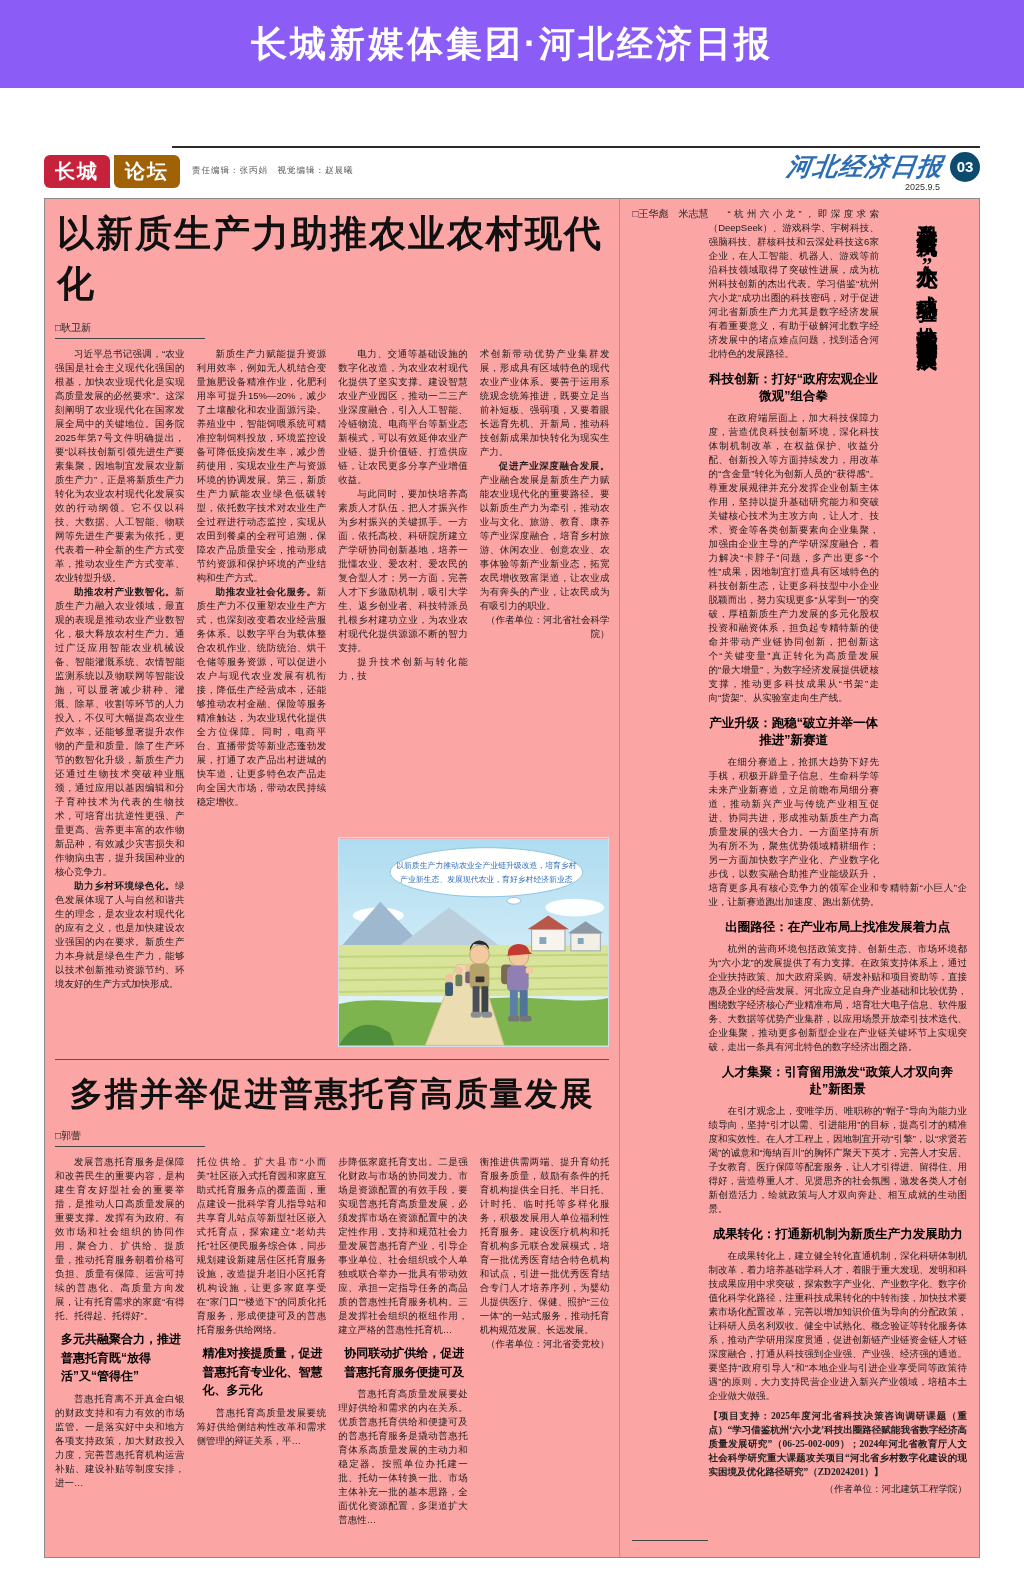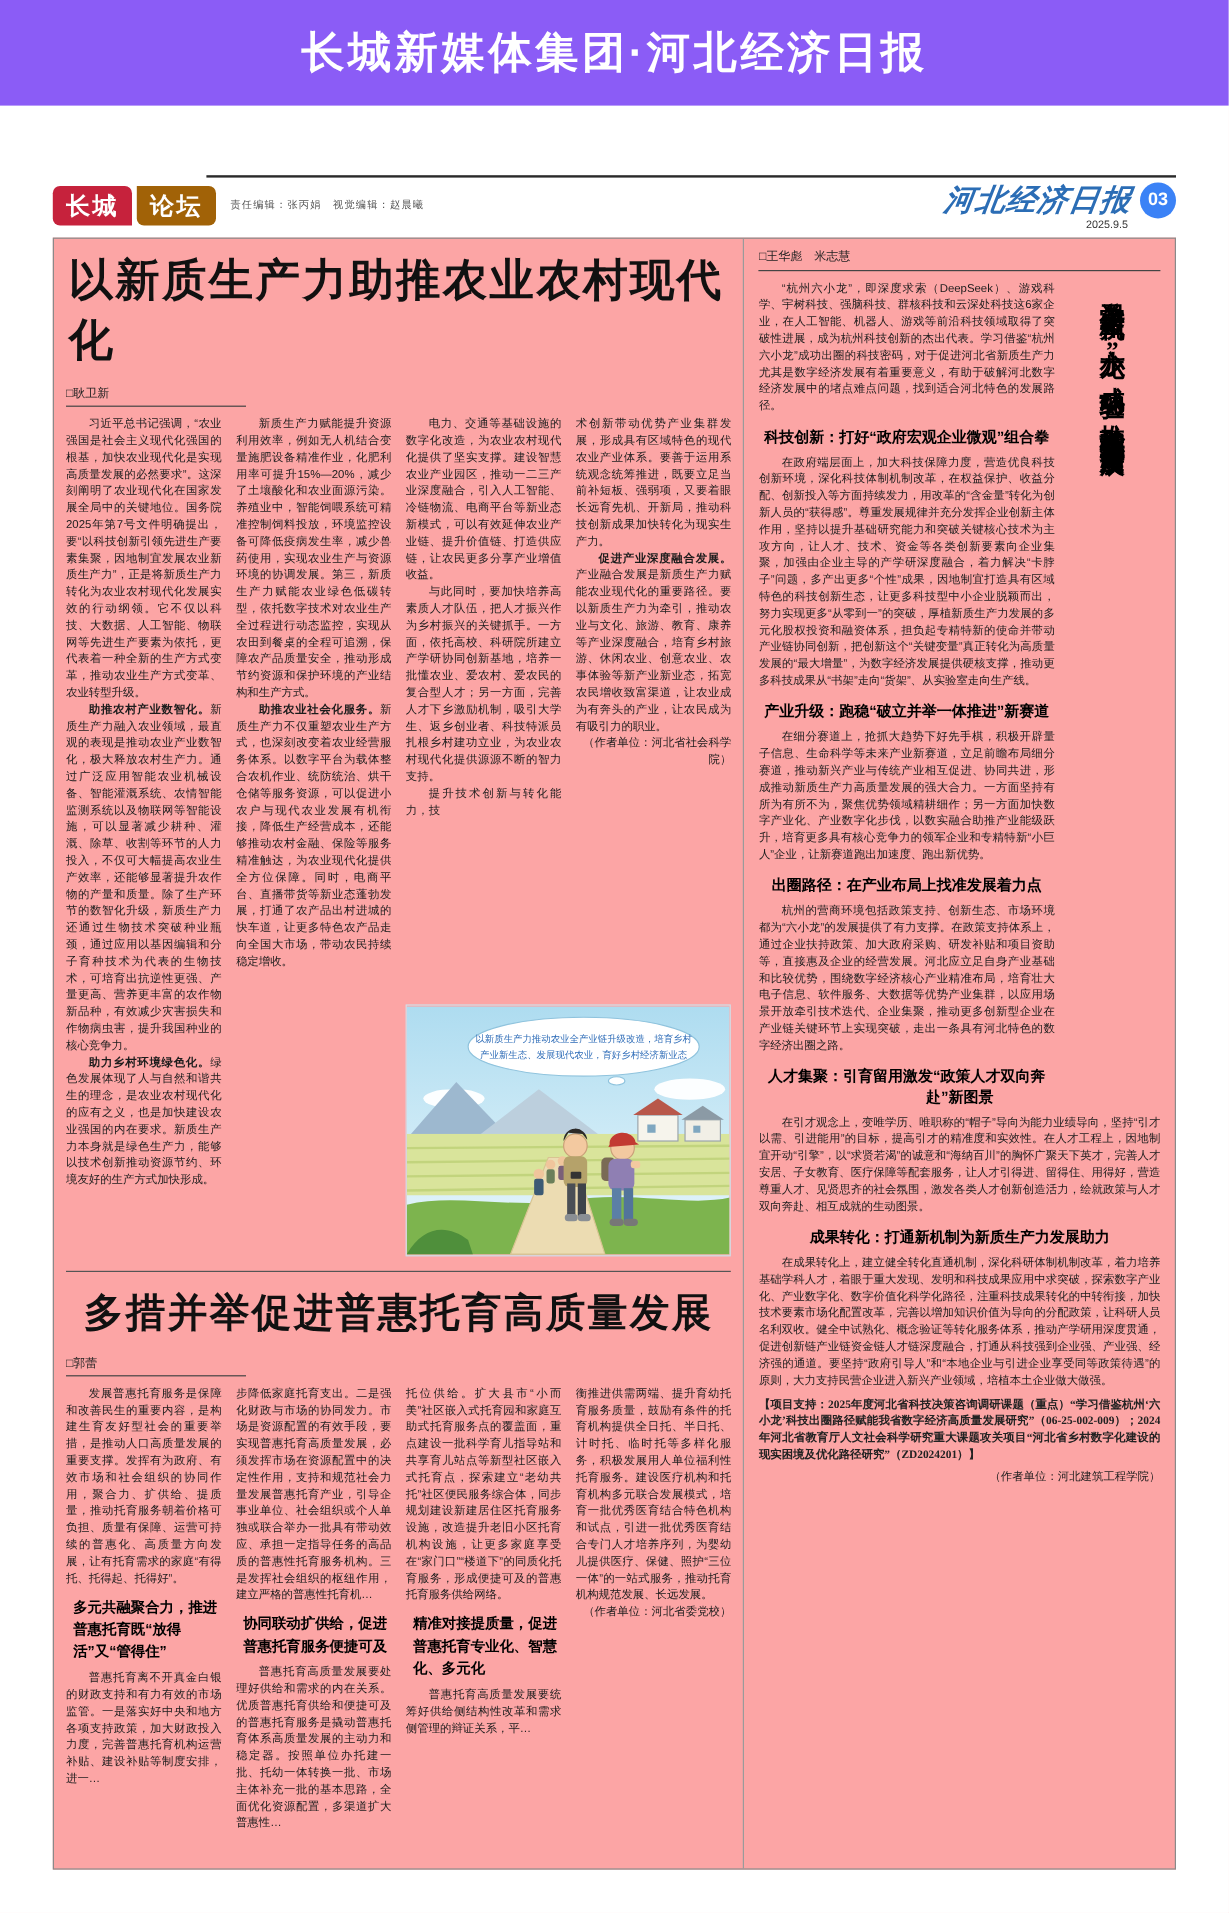--- a/index.html
+++ b/index.html
@@ -17,28 +17,28 @@
   .paper-header { position:relative; height:48px; display:flex; align-items:center; padding-top:6px; }
   .paper-header .top-rule { position:absolute; top:2px; left:128px; right:0; height:2px; background:#2a2a2a; }
   .badge { color:#fff; font-weight:700; font-size:20px; padding:3px 11px; letter-spacing:2px; }
   .badge-red { background:#c6223c; border-radius:6px 6px 0 6px; margin-right:4px; }
   .badge-blue { background:#a16207; border-radius:0 6px 6px 6px; }
   .editors { font-size:8.5px; color:#555; margin-left:12px; letter-spacing:1px; }
   .mast { margin-left:auto; text-align:right; }
   .mast-row { display:flex; align-items:center; gap:7px; justify-content:flex-end; }
   .mast-script { font-family:"Liberation Serif", serif; font-style:italic; font-weight:700; font-size:25px;
                  color:#2b6db5; transform:skewX(-8deg); letter-spacing:1px; }
-  .page-circle { width:30px; height:30px; border-radius:50%; background:#3b82f6; color:#fff; font-weight:700;
+  .page-circle { width:30px; height:30px; border-radius:50%; background:#0c4a6e; color:#fff; font-weight:700;
                  font-size:15px; display:inline-flex; align-items:center; justify-content:center; }
   .mast-date { font-size:9px; color:#333; margin-top:-1px; padding-right:40px; }
 
   
   .content-box { margin-top:6px; border:1px solid #8a8a8a; height:1360px; display:flex; background:#fca5a5; }
   .left-pane  { width:61.5%; padding:8px 10px 6px; display:flex; flex-direction:column; }
-  .right-pane { width:38.5%; border-left:1px solid #9a9a9a; padding:8px 12px 8px; display:flex; flex-direction:column; }
+  .right-pane { width:38.5%; border-left:1px solid #9a9a9a; padding:8px 12px 8px; display:flex; flex-direction:row; }
 
   
   .main-title { font-family:"Liberation Serif","DejaVu Serif",serif; font-weight:700; font-size:37px;
                 letter-spacing:2px; color:#111; margin:2px 0 12px 2px; }
   .byline { font-size:10px; color:#222; width:150px; border-bottom:1.5px solid #444; padding-bottom:3px; margin-bottom:8px; }
   .main-body { display:flex; gap:12px; height:702px; }
   .half { flex:1; display:flex; gap:12px; overflow:hidden; }
   .half-right { flex:1; display:flex; flex-direction:column; }
   .two-cols { display:flex; gap:12px; height:482px; overflow:hidden; }
   .ncol { flex:1; overflow:hidden; }
@@ -203,28 +203,28 @@
 
       <h2 class="bottom-title">多措并举促进普惠托育高质量发展</h2>
       <div class="byline">□郭蕾</div>
       <div class="bottom-body">
         <div class="ncol">
             <p class="para">发展普惠托育服务是保障和改善民生的重要内容，是构建生育友好型社会的重要举措，是推动人口高质量发展的重要支撑。发挥有为政府、有效市场和社会组织的协同作用，聚合力、扩供给、提质量，推动托育服务朝着价格可负担、质量有保障、运营可持续的普惠化、高质量方向发展，让有托育需求的家庭“有得托、托得起、托得好”。</p>
             <p class="col-subhead">多元共融聚合力，推进普惠托育既“放得活”又“管得住”</p>
             <p class="para">普惠托育离不开真金白银的财政支持和有力有效的市场监管。一是落实好中央和地方各项支持政策，加大财政投入力度，完善普惠托育机构运营补贴、建设补贴等制度安排，进一…</p>
           </div>
         <div class="ncol">
+            <p class="para cont">托位供给。扩大县市“小而美”社区嵌入式托育园和家庭互助式托育服务点的覆盖面，重点建设一批科学育儿指导站和共享育儿站点等新型社区嵌入式托育点，探索建立“老幼共托”社区便民服务综合体，同步规划建设新建居住区托育服务设施，改造提升老旧小区托育机构设施，让更多家庭享受在“家门口”“楼道下”的同质化托育服务，形成便捷可及的普惠托育服务供给网络。</p>
+            <p class="col-subhead">精准对接提质量，促进普惠托育专业化、智慧化、多元化</p>
+            <p class="para">普惠托育高质量发展要统筹好供给侧结构性改革和需求侧管理的辩证关系，平…</p>
+          </div>
+        <div class="ncol">
             <p class="para cont">步降低家庭托育支出。二是强化财政与市场的协同发力。市场是资源配置的有效手段，要实现普惠托育高质量发展，必须发挥市场在资源配置中的决定性作用，支持和规范社会力量发展普惠托育产业，引导企事业单位、社会组织或个人单独或联合举办一批具有带动效应、承担一定指导任务的高品质的普惠性托育服务机构。三是发挥社会组织的枢纽作用，建立严格的普惠性托育机…</p>
             <p class="col-subhead">协同联动扩供给，促进普惠托育服务便捷可及</p>
             <p class="para">普惠托育高质量发展要处理好供给和需求的内在关系。优质普惠托育供给和便捷可及的普惠托育服务是撬动普惠托育体系高质量发展的主动力和稳定器。按照单位办托建一批、托幼一体转换一批、市场主体补充一批的基本思路，全面优化资源配置，多渠道扩大普惠性…</p>
-          </div>
-        <div class="ncol">
-            <p class="para cont">托位供给。扩大县市“小而美”社区嵌入式托育园和家庭互助式托育服务点的覆盖面，重点建设一批科学育儿指导站和共享育儿站点等新型社区嵌入式托育点，探索建立“老幼共托”社区便民服务综合体，同步规划建设新建居住区托育服务设施，改造提升老旧小区托育机构设施，让更多家庭享受在“家门口”“楼道下”的同质化托育服务，形成便捷可及的普惠托育服务供给网络。</p>
-            <p class="col-subhead">精准对接提质量，促进普惠托育专业化、智慧化、多元化</p>
-            <p class="para">普惠托育高质量发展要统筹好供给侧结构性改革和需求侧管理的辩证关系，平…</p>
           </div>
         <div class="ncol">
             <p class="para cont">衡推进供需两端、提升育幼托育服务质量，鼓励有条件的托育机构提供全日托、半日托、计时托、临时托等多样化服务，积极发展用人单位福利性托育服务。建设医疗机构和托育机构多元联合发展模式，培育一批优秀医育结合特色机构和试点，引进一批优秀医育结合专门人才培养序列，为婴幼儿提供医疗、保健、照护“三位一体”的一站式服务，推动托育机构规范发展、长远发展。</p>
             <p class="para right">（作者单位：河北省委党校）</p>
           </div>
       </div>
     </div>
 
     <div class="right-pane">
       <div class="r-byline">□王华彪　米志慧</div>

